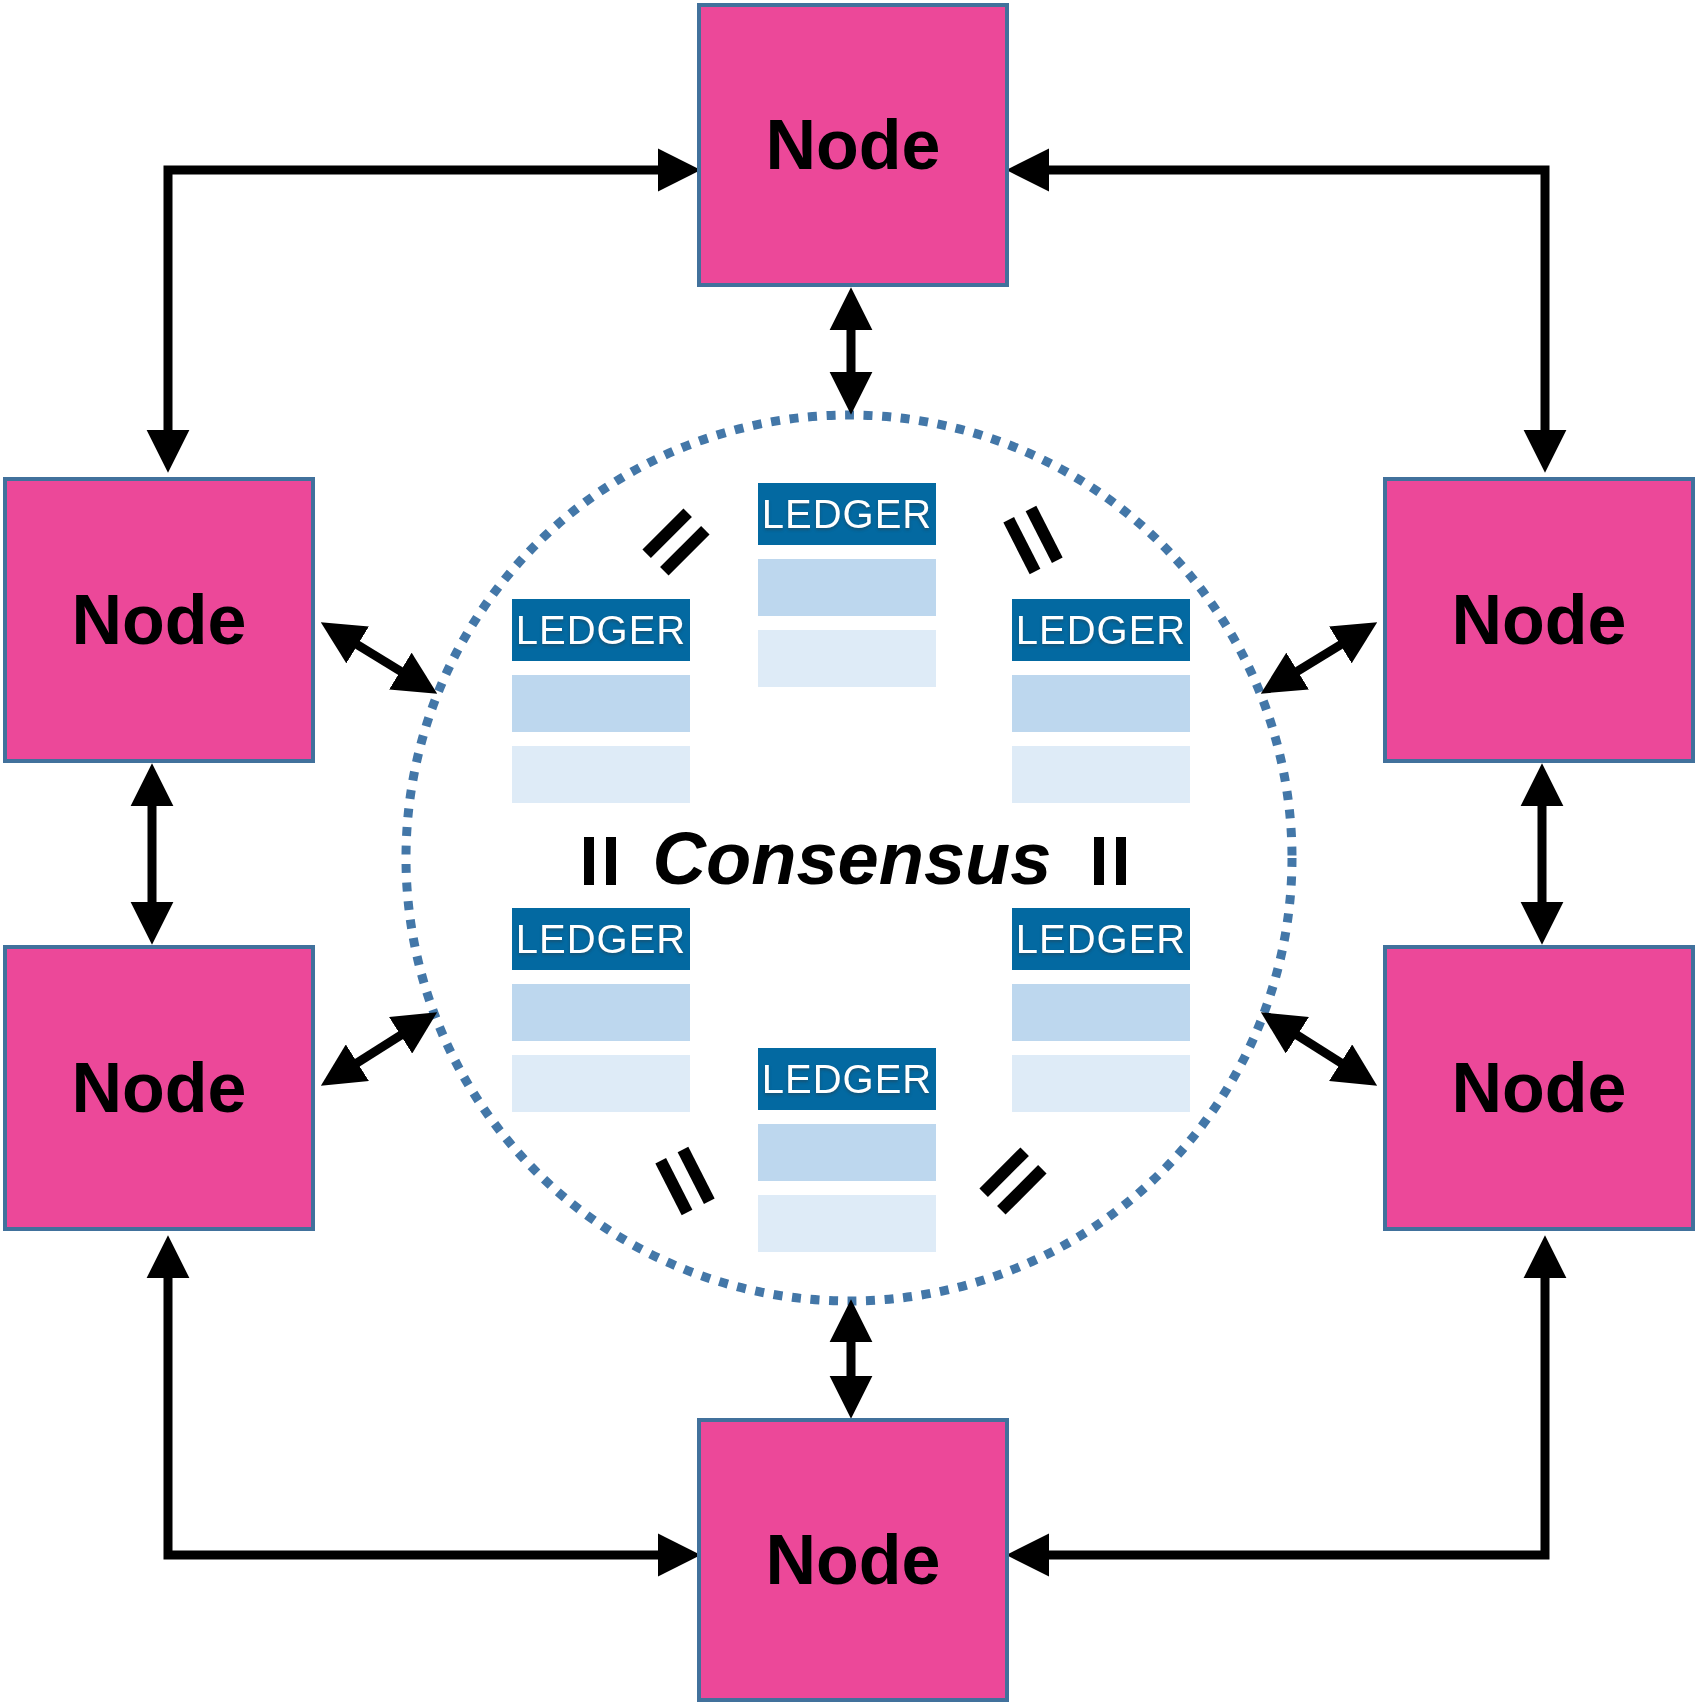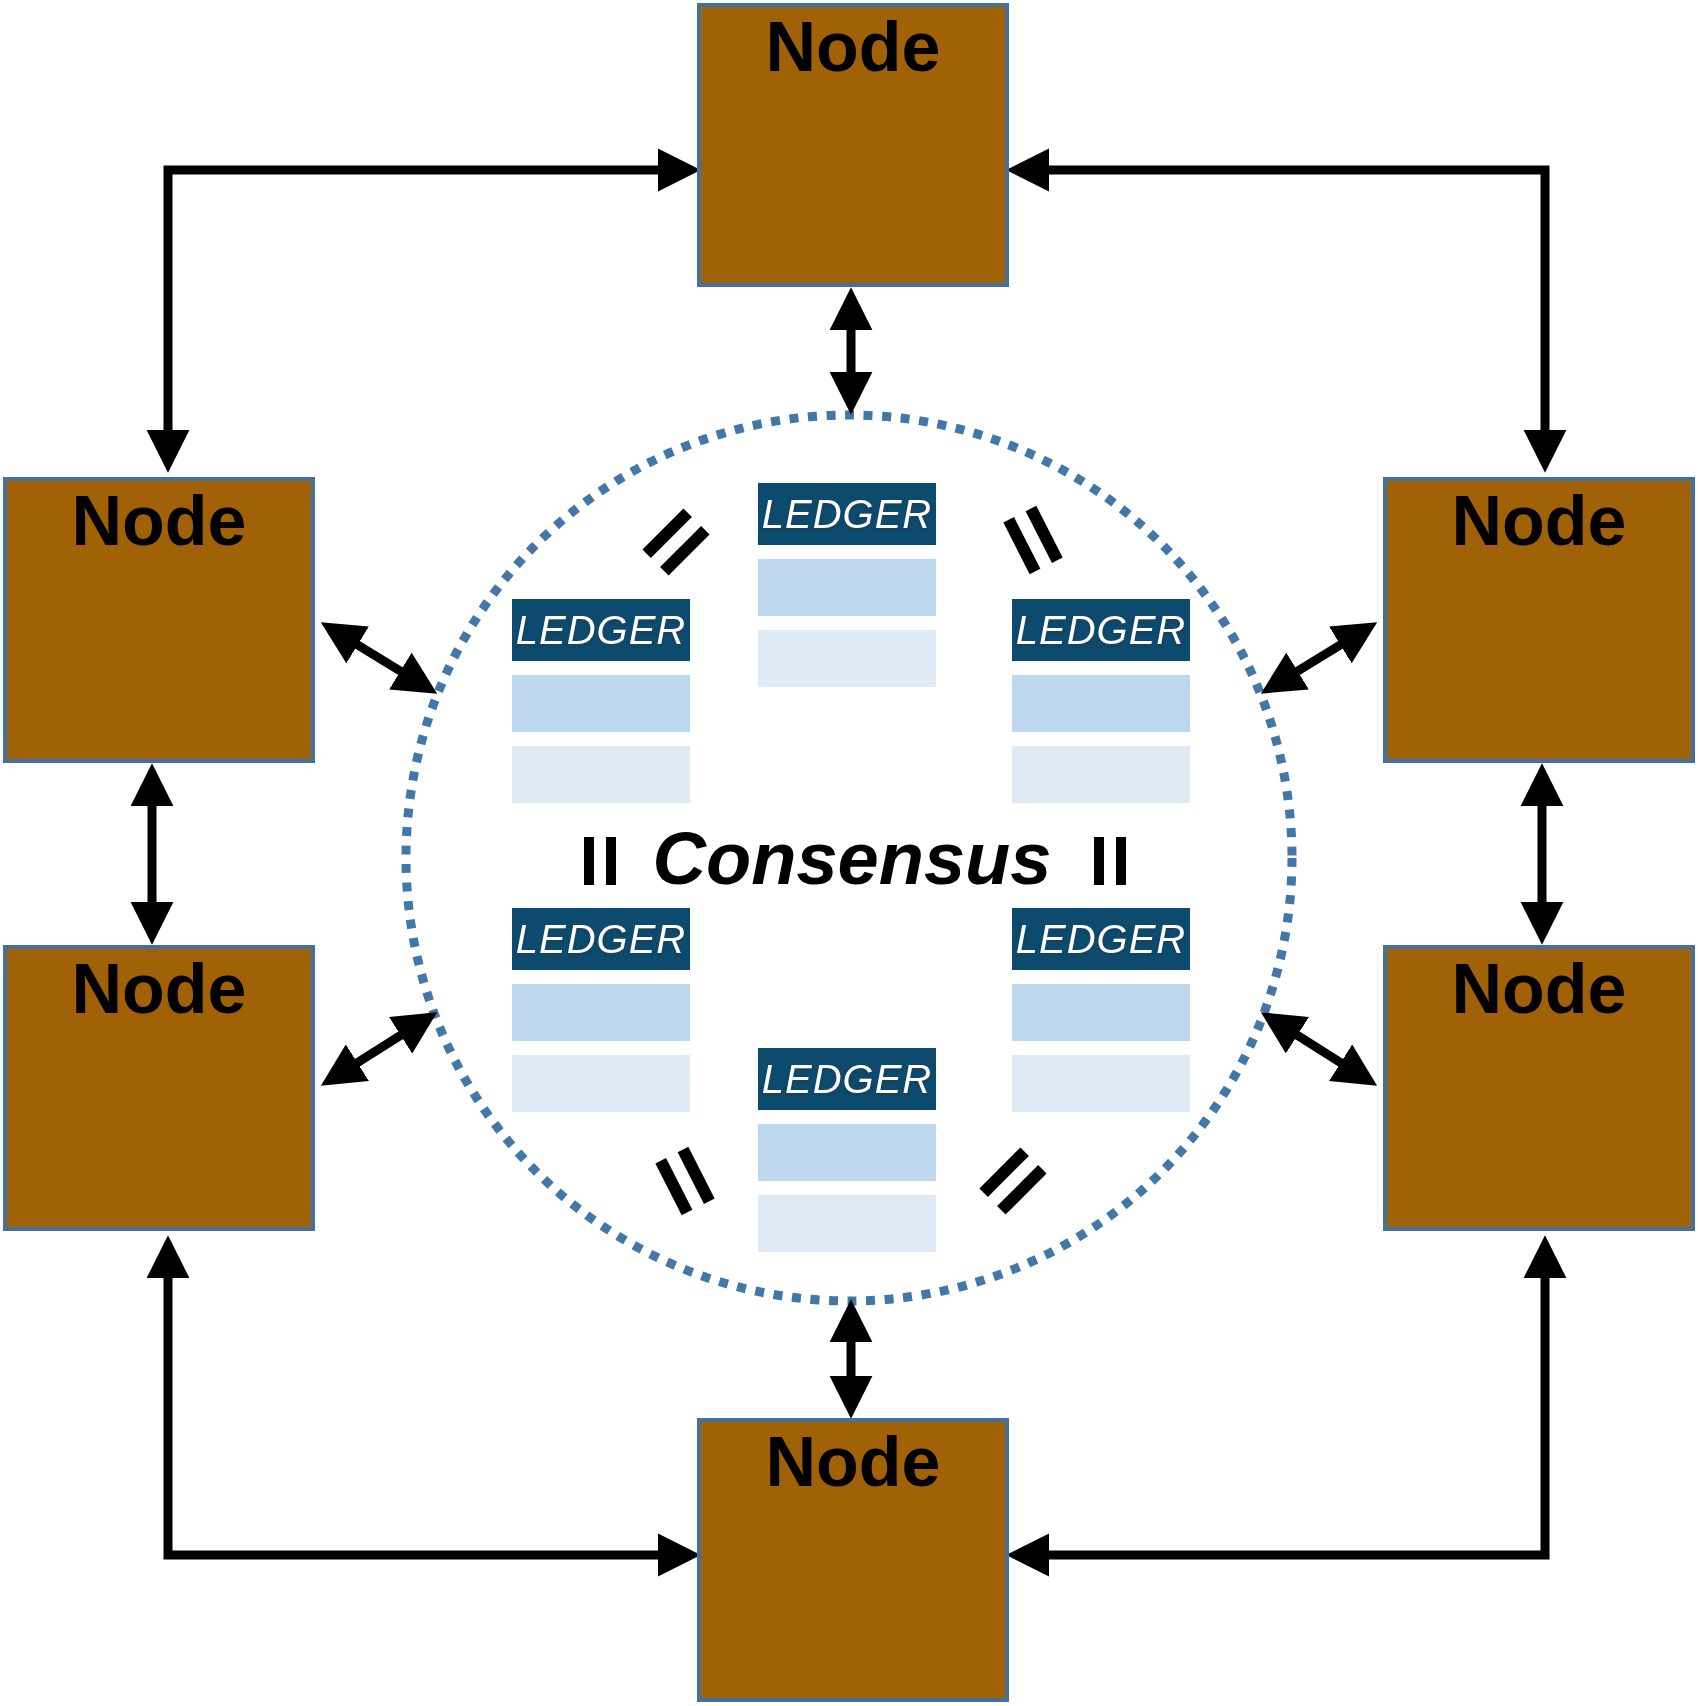--- a/index.html
+++ b/index.html
@@ -4,36 +4,36 @@
 <style>
   html,body{margin:0;padding:0;background:#ffffff;}
   body{width:1698px;height:1706px;position:relative;overflow:hidden;
        font-family:"Liberation Sans",sans-serif;}
   #stage{position:absolute;left:0;top:0;width:1698px;height:1706px;}
 
   
   #wires{position:absolute;left:0;top:0;width:1698px;height:1706px;z-index:1;}
 
   
-  .node{position:absolute;box-sizing:border-box;background:#a16207;
-        border:4px solid #41719c;display:flex;justify-content:center;
+  .node{position:absolute;box-sizing:border-box;background:#ec4899;
+        border:4px solid #41719c;display:flex;align-items:center;justify-content:center;
         z-index:2;}
   .node span{font-size:70px;font-weight:700;color:#000;letter-spacing:0;}
   .node--top        {left:697px;top:3px;   width:312px;height:284px;}
   .node--left-upper {left:3px;  top:477px; width:312px;height:286px;}
   .node--right-upper{left:1383px;top:477px;width:312px;height:286px;}
   .node--left-lower {left:3px;  top:945px; width:312px;height:286px;}
   .node--right-lower{left:1383px;top:945px;width:312px;height:286px;}
   .node--bottom     {left:697px;top:1418px;width:312px;height:284px;}
 
   
   .ledger{position:absolute;width:178px;z-index:3;}
-  .ledger .hd{height:62px;background:#0c4a6e;color:#fff;font-size:40px;
+  .ledger .hd{height:62px;background:#0369a1;color:#fff;font-size:40px;
               letter-spacing:1px;display:flex;align-items:center;justify-content:center;
-              text-shadow:0 2px 3px rgba(50,50,50,.4);font-style:italic;}
+              text-shadow:0 2px 3px rgba(50,50,50,.4);}
   .ledger .r1{height:57px;background:#bdd7ee;margin-top:14px;}
   .ledger .r2{height:57px;background:#deebf7;margin-top:14px;}
   .ledger--top-center  {left:758px; top:483px;}
   .ledger--upper-left  {left:512px; top:599px;}
   .ledger--upper-right {left:1012px;top:599px;}
   .ledger--lower-left  {left:512px; top:908px;}
   .ledger--lower-right {left:1012px;top:908px;}
   .ledger--bottom-center{left:758px;top:1048px;}
 
   

